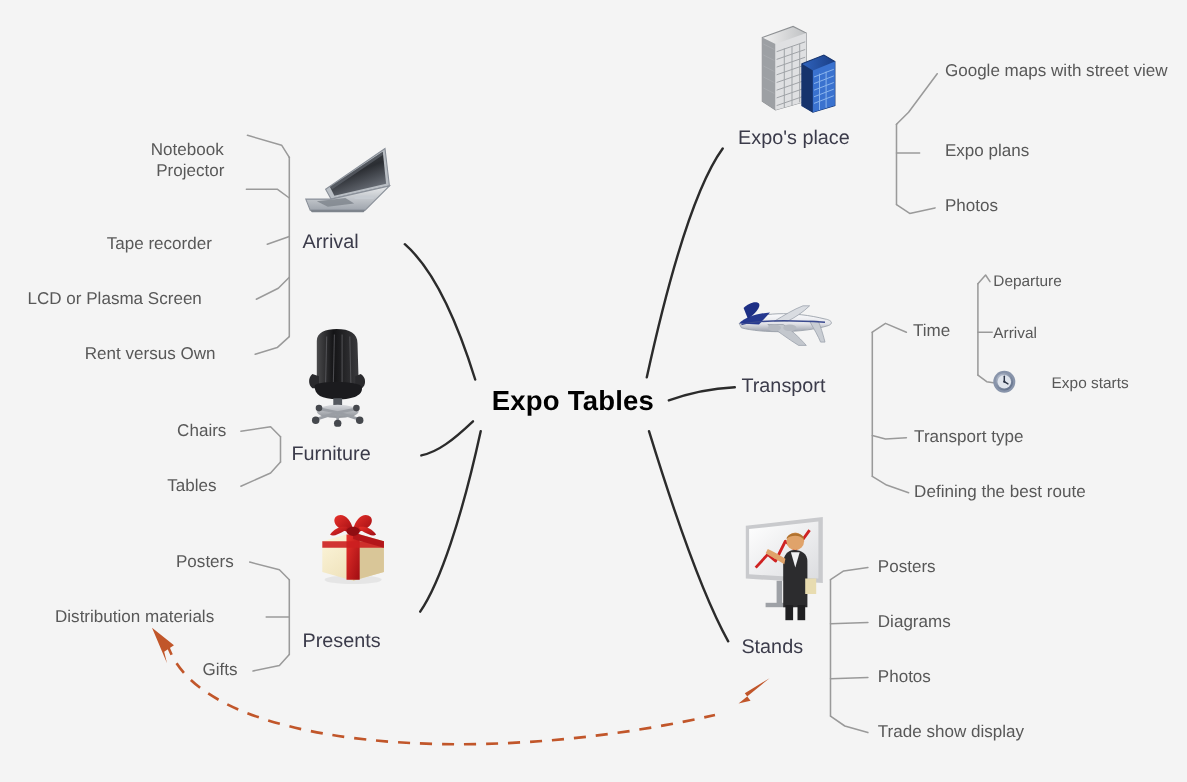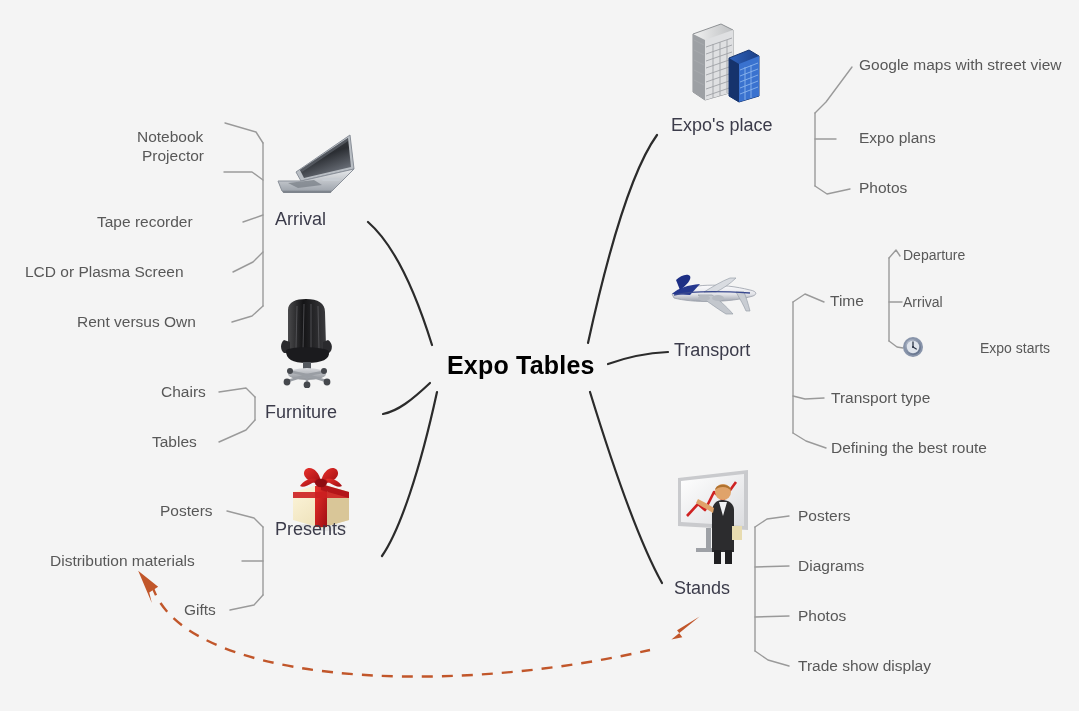--- a/index.html
+++ b/index.html
@@ -333,35 +333,35 @@
   <div class="lbl sub-label" style="left:137px; top:114px;margin-top:14px;">Notebook</div>
   <div class="lbl sub-label" style="left:142px; top:147px;">Projector</div>
   <div class="lbl sub-label" style="left:97px; top:213px;">Tape recorder</div>
   <div class="lbl sub-label" style="left:25px; top:263px;">LCD or Plasma Screen</div>
   <div class="lbl sub-label" style="left:77px; top:313px;">Rent versus Own</div>
 
   <div class="lbl main-label" style="left:265px; top:402px;">Furniture</div>
   <div class="lbl sub-label" style="left:161px; top:383px;">Chairs</div>
   <div class="lbl sub-label" style="left:152px; top:433px;">Tables</div>
 
-  <div class="lbl main-label" style="left:275px; top:519px;">Presents</div>
+  <div class="lbl main-label" style="left:275px; top:572px;">Presents</div>
   <div class="lbl sub-label" style="left:160px; top:502px;">Posters</div>
   <div class="lbl sub-label" style="left:50px; top:552px;">Distribution materials</div>
   <div class="lbl sub-label" style="left:184px; top:601px;">Gifts</div>
 
   <div class="lbl main-label" style="left:671px; top:115px;">Expo's place</div>
   <div class="lbl sub-label" style="left:859px; top:56px; width:210px; white-space:normal;">Google maps with street view</div>
   <div class="lbl sub-label" style="left:859px; top:129px;">Expo plans</div>
   <div class="lbl sub-label" style="left:859px; top:179px;">Photos</div>
 
   <div class="lbl main-label" style="left:674px; top:340px;">Transport</div>
   <div class="lbl sub-label" style="left:830px; top:292px;">Time</div>
   <div class="lbl sub-label small" style="left:903px; top:247px;">Departure</div>
   <div class="lbl sub-label small" style="left:903px; top:294px;">Arrival</div>
-  <div class="lbl sub-label small" style="left:980px; top:340px;">Expo starts</div>
+  <div class="lbl sub-label small" style="left:956px; top:340px;">Expo starts</div>
   <div class="lbl sub-label" style="left:831px; top:389px;">Transport type</div>
   <div class="lbl sub-label" style="left:831px; top:439px;text-align:center;">Defining the best route</div>
 
   <div class="lbl main-label" style="left:674px; top:578px;">Stands</div>
   <div class="lbl sub-label" style="left:798px; top:507px;">Posters</div>
   <div class="lbl sub-label" style="left:798px; top:557px;">Diagrams</div>
   <div class="lbl sub-label" style="left:798px; top:607px;">Photos</div>
   <div class="lbl sub-label" style="left:798px; top:657px;">Trade show display</div>
 
 </div>

